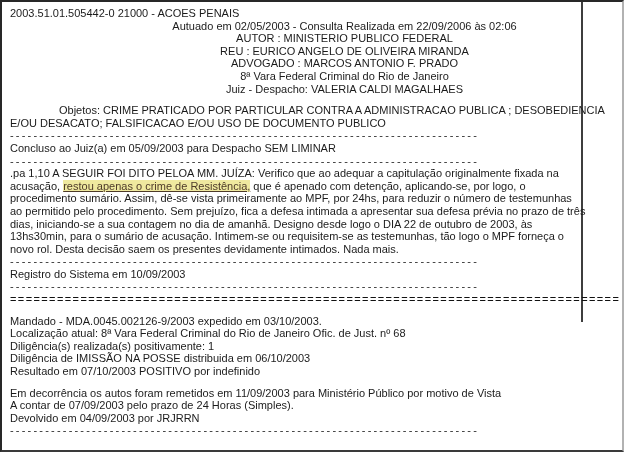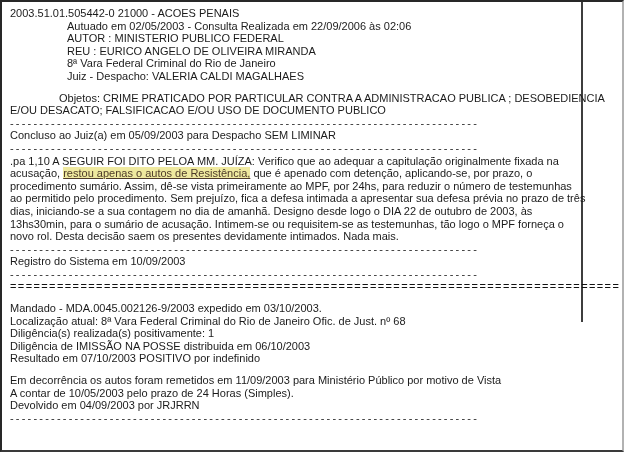--- a/index.html
+++ b/index.html
@@ -18,21 +18,21 @@
     position:absolute;left:579px;top:0;width:2px;height:320px;
     background:#3e3e3e;z-index:0;
   }
   .content{position:relative;z-index:1;padding:5px 0 8px 8px;}
   .ln{
     font-family:"Liberation Sans","DejaVu Sans",sans-serif;
     font-size:11px;line-height:12.6px;
     color:#1b1b1b;
     white-space:pre;
   }
-  .ind{padding-left:57px;}
+  .ind{padding-left:57px;text-align:center;}
   .ind-obj{padding-left:49px;}
   .blank{height:9px;}
   .sep{letter-spacing:2.2px;color:#2b2b2b;}
   .eq{letter-spacing:1.4px;color:#111;}
   .hl{
     background:var(--hl-bg,#efe99f);
     color:var(--hl-text,#4e3b29);
     text-decoration:underline;
   }
 </style>
@@ -40,34 +40,35 @@
 <body>
 
 <div class="page">
   <div class="vline"></div>
   <div class="content">
 
     <div class="ln">2003.51.01.505442-0 21000 - ACOES PENAIS</div>
     <div class="ln ind">Autuado em 02/05/2003 - Consulta Realizada em 22/09/2006 às 02:06</div>
     <div class="ln ind">AUTOR : MINISTERIO PUBLICO FEDERAL</div>
     <div class="ln ind">REU : EURICO ANGELO DE OLIVEIRA MIRANDA</div>
+    <div class="ln ind">ADVOGADO : MARCOS ANTONIO F. PRADO</div>
     <div class="ln ind">8ª Vara Federal Criminal do Rio de Janeiro</div>
     <div class="ln ind">Juiz - Despacho: VALERIA CALDI MAGALHAES</div>
 
     <div class="blank"></div>
 
     <div class="ln ind-obj">Objetos: CRIME PRATICADO POR PARTICULAR CONTRA A ADMINISTRACAO PUBLICA ; DESOBEDIENCIA</div>
     <div class="ln">E/OU DESACATO; FALSIFICACAO E/OU USO DE DOCUMENTO PUBLICO</div>
 
     <div class="ln sep">--------------------------------------------------------------------------------</div>
     <div class="ln">Concluso ao Juiz(a) em 05/09/2003 para Despacho SEM LIMINAR</div>
     <div class="ln sep">--------------------------------------------------------------------------------</div>
 
     <div class="ln">.pa 1,10 A SEGUIR FOI DITO PELOA MM. JUÍZA: Verifico que ao adequar a capitulação originalmente fixada na</div>
-    <div class="ln"><span>acusação, </span><span class="hl">restou apenas o autos de Resistência,</span><span> que é apenado com detenção, aplicando-se, por prazo, o</span></div>
+    <div class="ln"><span>acusação, </span><span class="hl">restou apenas o crime de Resistência,</span><span> que é apenado com detenção, aplicando-se, por logo, o</span></div>
     <div class="ln">procedimento sumário. Assim, dê-se vista primeiramente ao MPF, por 24hs, para reduzir o número de testemunhas</div>
     <div class="ln">ao permitido pelo procedimento. Sem prejuízo, fica a defesa intimada a apresentar sua defesa prévia no prazo de três</div>
     <div class="ln">dias, iniciando-se a sua contagem no dia de amanhã. Designo desde logo o DIA 22 de outubro de 2003, às</div>
     <div class="ln">13hs30min, para o sumário de acusação. Intimem-se ou requisitem-se as testemunhas, tão logo o MPF forneça o</div>
     <div class="ln">novo rol. Desta decisão saem os presentes devidamente intimados. Nada mais.</div>
 
     <div class="ln sep">--------------------------------------------------------------------------------</div>
     <div class="ln">Registro do Sistema em 10/09/2003</div>
     <div class="ln sep">--------------------------------------------------------------------------------</div>
 
@@ -77,19 +78,19 @@
 
     <div class="ln">Mandado - MDA.0045.002126-9/2003 expedido em 03/10/2003.</div>
     <div class="ln">Localização atual: 8ª Vara Federal Criminal do Rio de Janeiro Ofic. de Just. nº 68</div>
     <div class="ln">Diligência(s) realizada(s) positivamente: 1</div>
     <div class="ln">Diligência de IMISSÃO NA POSSE distribuida em 06/10/2003</div>
     <div class="ln">Resultado em 07/10/2003 POSITIVO por indefinido</div>
 
     <div class="blank"></div>
 
     <div class="ln">Em decorrência os autos foram remetidos em 11/09/2003 para Ministério Público por motivo de Vista</div>
-    <div class="ln">A contar de 10/05/2003 pelo prazo de 24 Horas (Simples).</div>
+    <div class="ln">A contar de 07/09/2003 pelo prazo de 24 Horas (Simples).</div>
     <div class="ln">Devolvido em 04/09/2003 por JRJRRN</div>
 
     <div class="ln sep">--------------------------------------------------------------------------------</div>
 
   </div>
 </div>
 
 </body></html>

